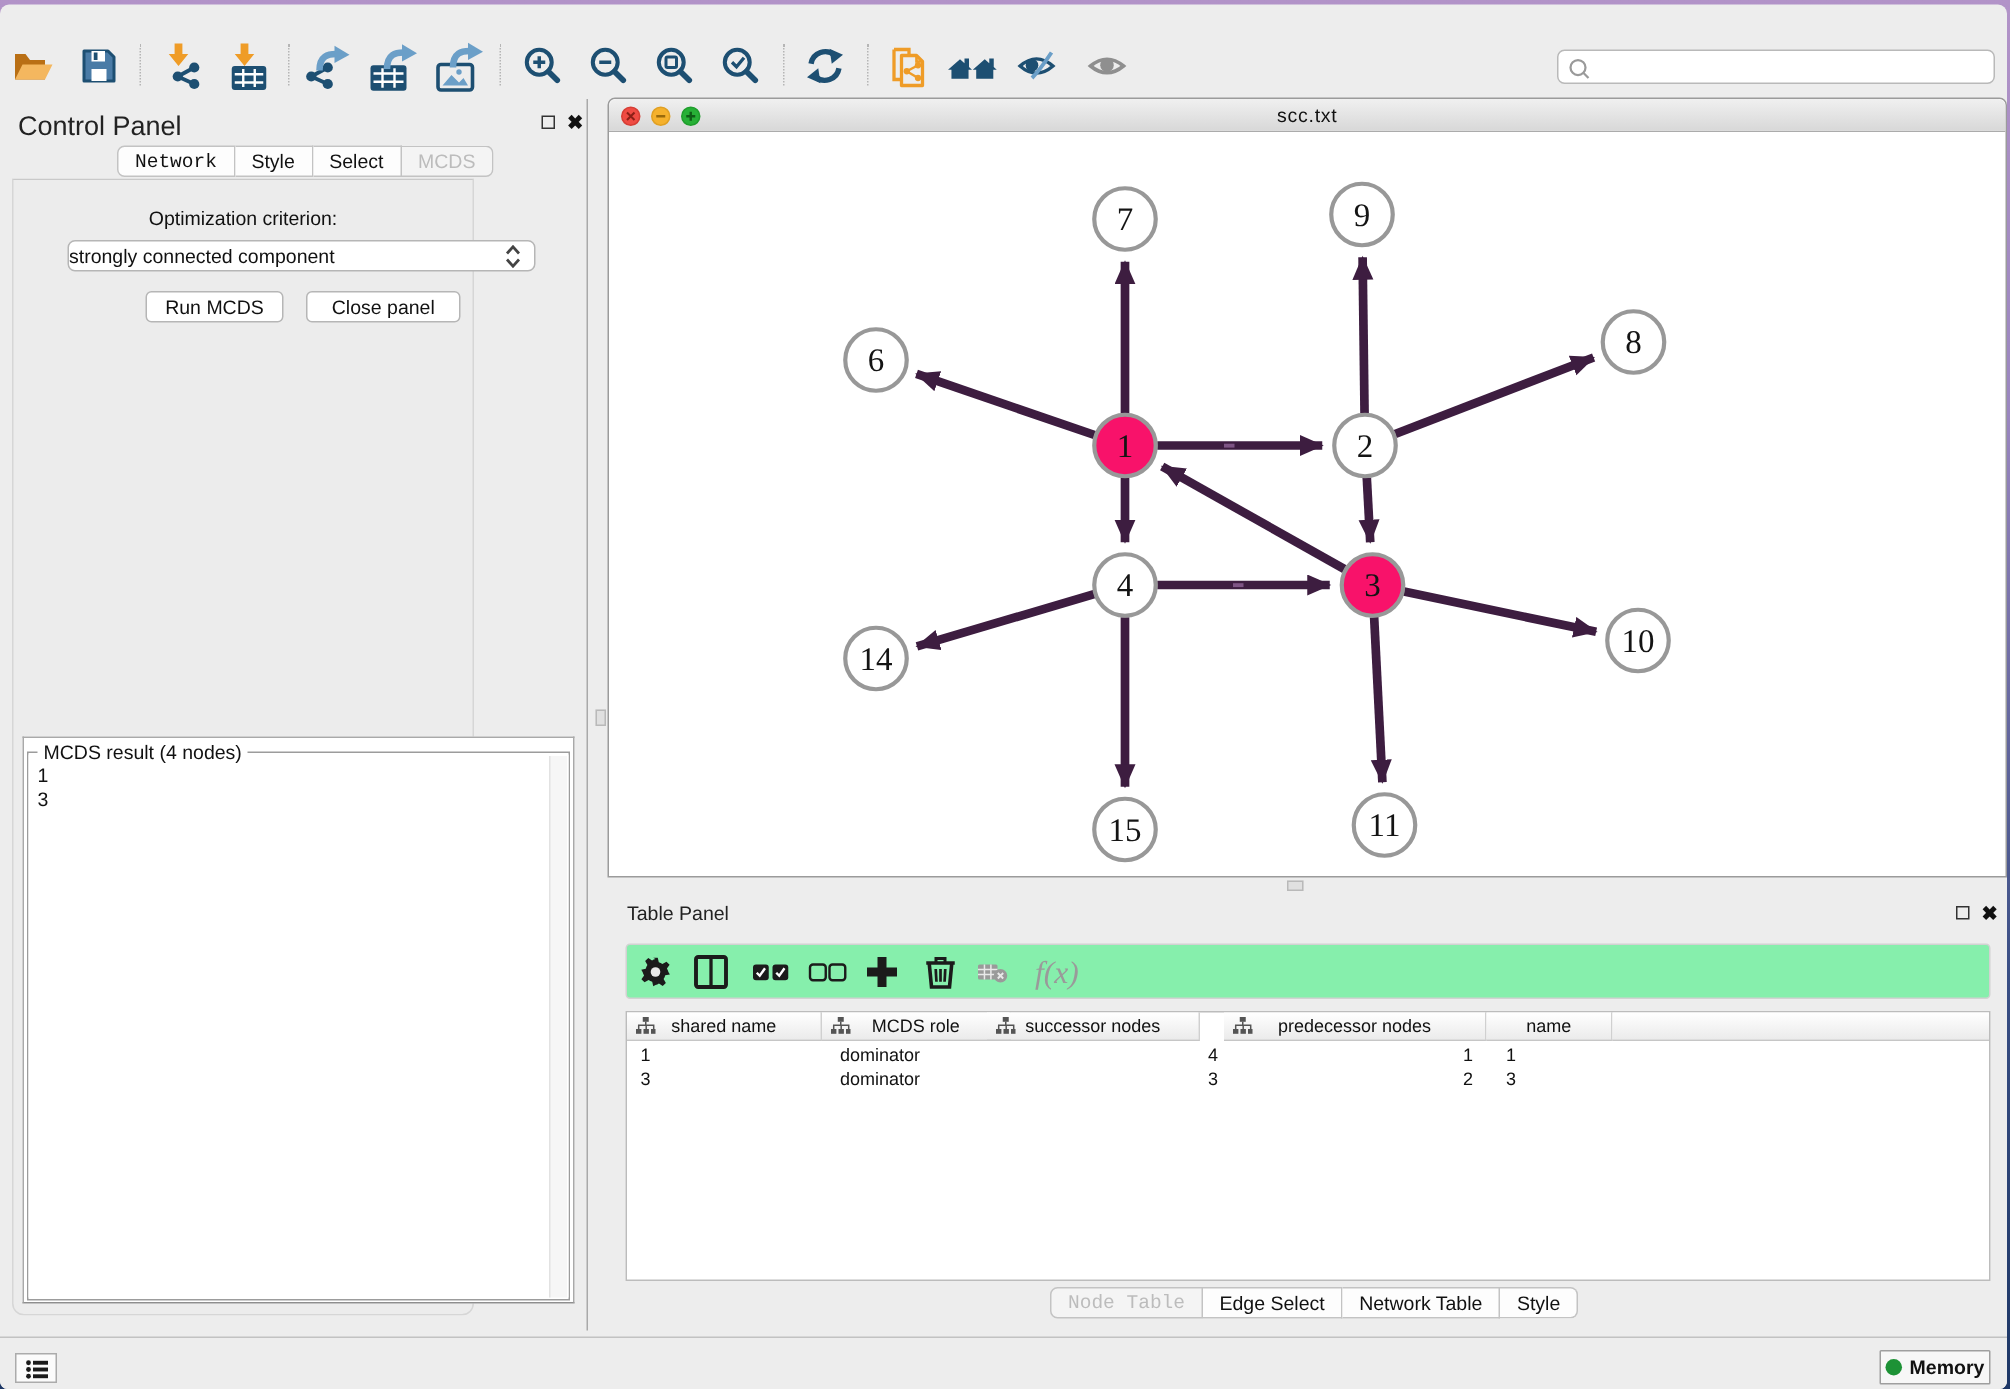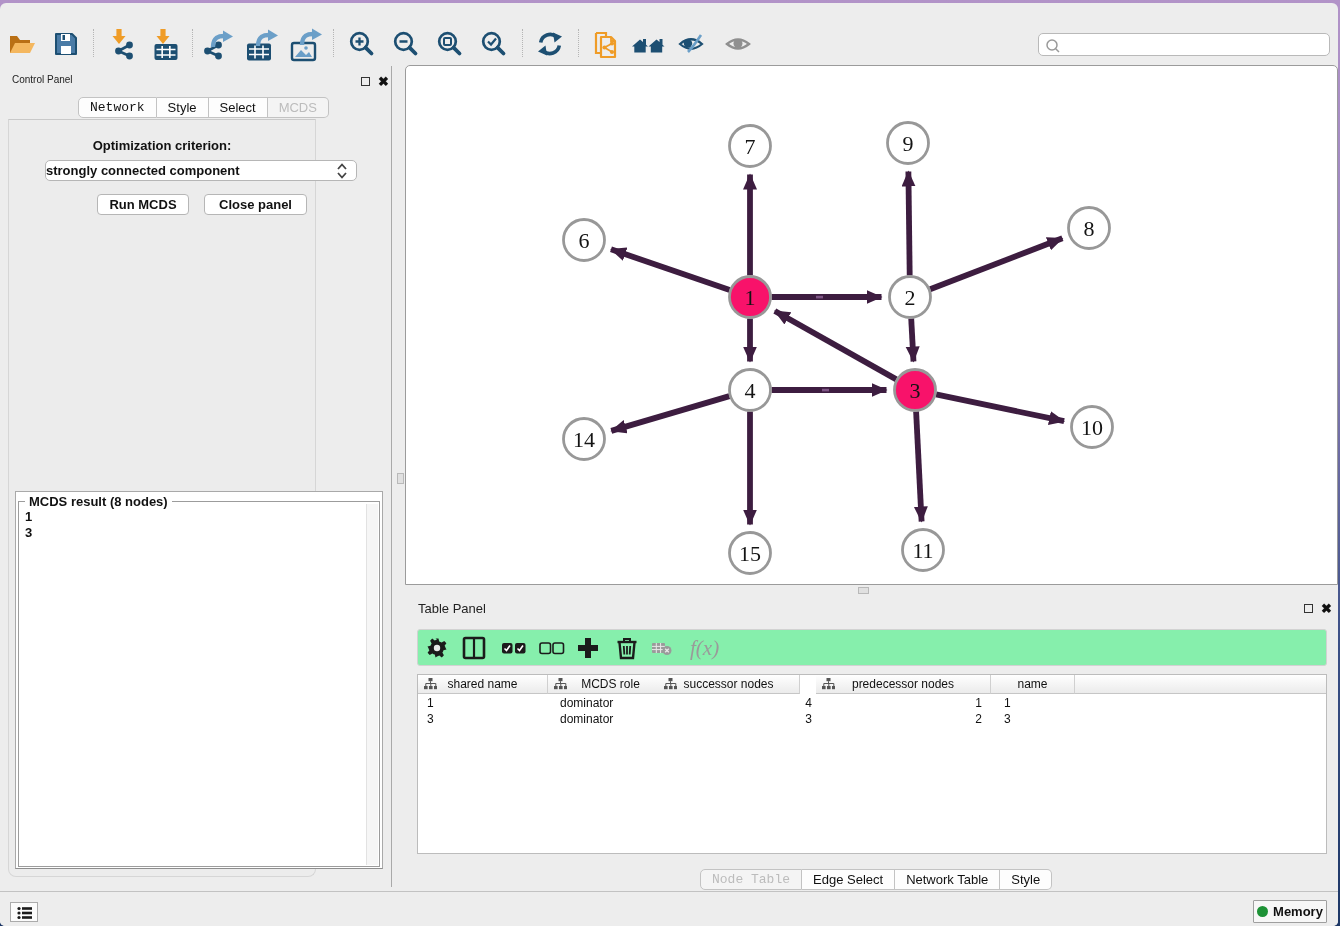--- a/index.html
+++ b/index.html
@@ -15,32 +15,32 @@
 #wintitle { position:absolute; top:0; width:100%; text-align:center; line-height:22px;
   font-size:13px; color:#b4b4b4; }
 
 #toolbar { position:absolute; left:0; top:22px; width:100%; height:41px; background:#ededed; }
 .tsep { position:absolute; top:4px; height:28px; width:0; border-left:1px dotted #b5b5b5; }
 #searchbox { position:absolute; left:1038px; top:8px; width:292px; height:23px;
   background:#ffffff; border:1px solid #b9b9b9; border-radius:5px; }
 
 #cpanel { position:absolute; left:0; top:63px; width:392px; height:821px;
   background:#ededed; border-right:1px solid #a9a9a9; }
-#cpanel .phead { position:absolute; left:12px; top:8px; font-size:10px; color:#222; }
+#cpanel .phead { position:absolute; left:12px; top:8px; font-size:18px; color:#222; }
 .float-btn { position:absolute; top:11px; width:9px; height:9px; border:1px solid #333; background:transparent; }
 .close-x { position:absolute; top:8px; font-size:13px; color:#111; font-weight:bold; }
 
 .tabrow { position:absolute; height:21px; font-size:13px; }
 .tab { position:relative; float:left; height:21px; line-height:20px; padding:0 11px;
   background:#fdfdfd; border:1px solid #c3c3c3; border-left:none; color:#111; text-align:center; }
 .tab.first { border-left:1px solid #c3c3c3; border-radius:5px 0 0 5px;font-family:Liberation Mono, monospace; }
 .tab.last { border-radius:0 5px 5px 0; }
 .tab.sel { color:#bcbcbc; background:#f4f4f4; }
 #cp-content { position:absolute; left:8px; top:53px; width:308px; height:758px; border-radius:0 0 8px 8px;
-  border:1px solid #d6d6d6; border-top:1px solid #c9c9c9; background:#ececec;font-weight:bold; }
+  border:1px solid #d6d6d6; border-top:1px solid #c9c9c9; background:#ececec; }
 .btn { position:absolute; background:#ffffff; border:1px solid #b6b6b6; border-radius:4px;
   font-size:13px; color:#111; text-align:center; }
 #mcds-group { position:absolute; left:6px; top:371px; width:368px; height:378px; background:#ffffff; border:1px solid #a9a9a9; border-bottom-color:#8e8e8e; }
 #mcds-label { position:absolute; left:9px; top:2px; background:#ffffff; padding:0 4px; font-size:13px; color:#111; }
 #mcds-box { position:absolute; left:2px; top:9px; right:2px; bottom:1px; border:1px solid #9c9c9c; }
 #mcds-inner { position:absolute; left:3px; top:11px; right:3px; bottom:3px; background:#ffffff;
   font-size:13px; color:#111; padding:6px 4px 1px 6px; line-height:15.5px; }
 #mcds-scroll { position:absolute; right:4px; top:12px; width:12px; bottom:3px; background:#f6f6f6; border-left:1px solid #e2e2e2; }
 
 #netframe { position:absolute; left:405px; top:62px; width:933px; height:520px;
@@ -53,21 +53,21 @@
 
 #tpanel { position:absolute; left:405px; top:593px; width:933px; height:291px; background:#ededed; }
 #ttoolbar { position:absolute; left:12px; top:33px; width:910px; height:37px;
   background:#86efac; border:1px solid #d2d2d2; border-radius:3px; }
 #ttable { position:absolute; left:12px; top:78px; width:910px; height:180px;
   background:#ffffff; border:1px solid #bcbcbc; }
 .thead { position:absolute; left:0; top:0; height:19px; background:linear-gradient(#ffffff,#ebebeb);
   border-right:1px solid #d0d0d0; border-bottom:1px solid #c6c6c6; font-size:12px; color:#111; text-align:center; line-height:18px; }
 .tcell { position:absolute; font-size:12px; color:#111; height:16px; line-height:16px; }
 
-#bottomtabs { position:absolute; left:0; top:273px; width:100%; height:22px; text-align:center; }
+#bottomtabs { position:absolute; left:0; top:262px; width:100%; height:22px; text-align:center; }
 
 #statusbar { position:absolute; left:0; top:888px; width:100%; height:46px; background:#ededed; border-top:1px solid #c2c2c2;font-weight:bold; }
 #listbtn { position:absolute; left:10px; top:10px; width:28px; height:20px; background:#fbfbfb; border:1px solid #ababab; }
 #membtn { position:absolute; right:11px; top:8px; width:74px; height:23px; background:#f7f7f7; border:1px solid #9f9f9f; border-radius:1px;
   font-size:13px; color:#111; text-align:center; line-height:21px; }
 </style>
 </head>
 <body>
 <div id="app">
   <div id="toolbar">
@@ -202,26 +202,44 @@
             <path d="M3,6 L7,1.5 L11,6" fill="none" stroke="#444" stroke-width="1.8"></path>
             <path d="M3,10 L7,14.5 L11,10" fill="none" stroke="#444" stroke-width="1.8"></path>
           </svg>
       </div>
       <div class="btn" style="left:88px; top:74px; width:92px; height:21px; line-height:20px;">Run MCDS</div>
       <div class="btn" style="left:195px; top:74px; width:103px; height:21px; line-height:20px;">Close panel</div>
       <div id="mcds-group">
         <div id="mcds-box"></div>
         <div id="mcds-inner">1<br>3</div>
         <div id="mcds-scroll"></div>
-        <div id="mcds-label">MCDS result (8 nodes)</div>
+        <div id="mcds-label">MCDS result (4 nodes)</div>
       </div>
     </div>
   </div>
 
   <div id="netframe">
+    <div id="nettitle">
+      <div class="light" style="left:8px;  background:#ef4b43; border:1px solid #d63e35;">
+          <svg width="11" height="11" style="position:absolute;left:0;top:0;">
+            <path d="M3,3 L8,8 M8,3 L3,8" stroke="#8c1f17" stroke-width="1.4"></path>
+          </svg>
+        </div>
+      <div class="light" style="left:28px; background:#f5b12c; border:1px solid #e0a023;">
+          <svg width="11" height="11" style="position:absolute;left:0;top:0;">
+            <path d="M2.5,5.5 L8.5,5.5" stroke="#9a6a0b" stroke-width="1.6"></path>
+          </svg>
+        </div>
+      <div class="light" style="left:48px; background:#27b036; border:1px solid #1f9e2c;">
+          <svg width="11" height="11" style="position:absolute;left:0;top:0;">
+            <path d="M2.5,5.5 L8.5,5.5 M5.5,2.5 L5.5,8.5" stroke="#0e5e16" stroke-width="1.6"></path>
+          </svg>
+        </div>
+      <div class="t">scc.txt</div>
+    </div>
     <svg id="graph" width="931" height="497" style="position:absolute; left:0px; top:20px;">
     <defs>
           <marker id="arr" markerWidth="18" markerHeight="15" refX="15" refY="7" orient="auto" markerUnits="userSpaceOnUse">
             <path d="M0,0 L16,7 L0,14 Z" fill="#3d1d40"></path>
           </marker>
         </defs>
     <line x1="344.0" y1="189.5" x2="344.0" y2="88.5" stroke="#3d1d40" stroke-width="5.8" marker-end="url(#arr)"></line>
     <line x1="323.7" y1="204.0" x2="205.0" y2="163.3" stroke="#3d1d40" stroke-width="5.8" marker-end="url(#arr)"></line>
     <line x1="365.5" y1="211.0" x2="475.5" y2="211.0" stroke="#3d1d40" stroke-width="5.8" marker-end="url(#arr)"></line>
     <line x1="344.0" y1="232.5" x2="344.0" y2="275.5" stroke="#3d1d40" stroke-width="5.8" marker-end="url(#arr)"></line>

